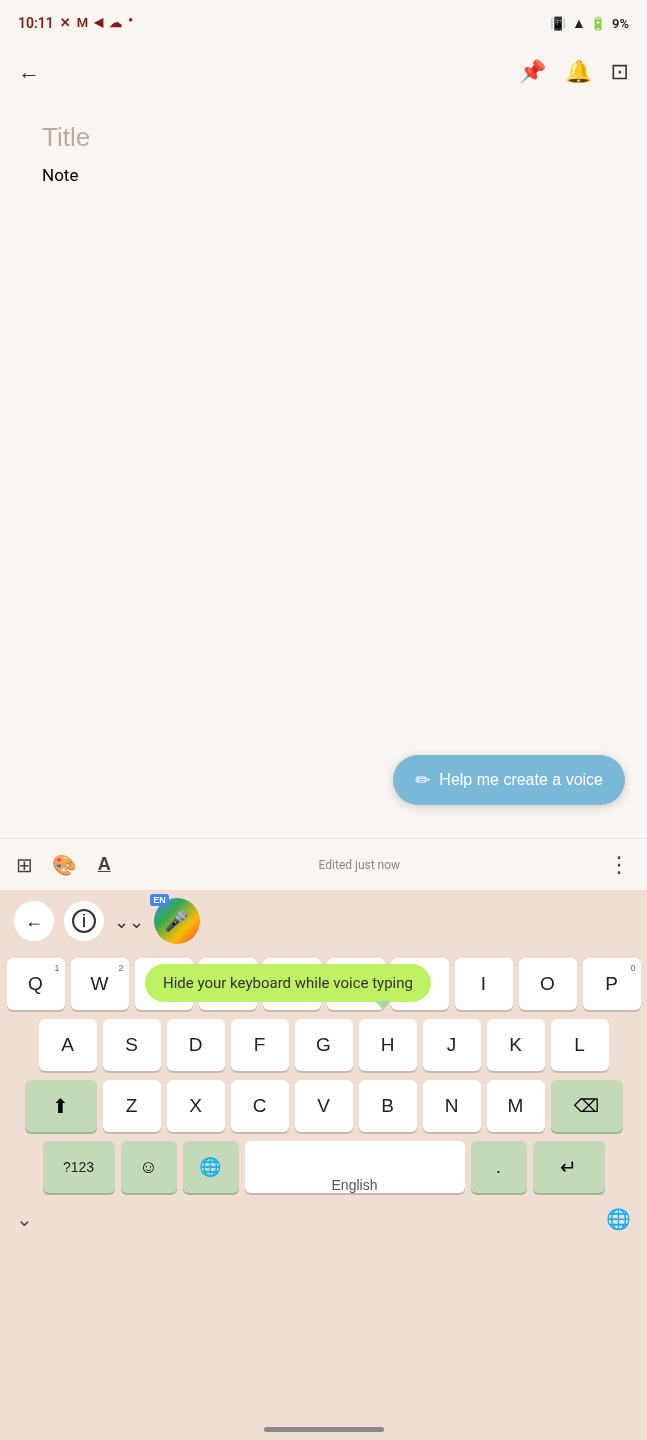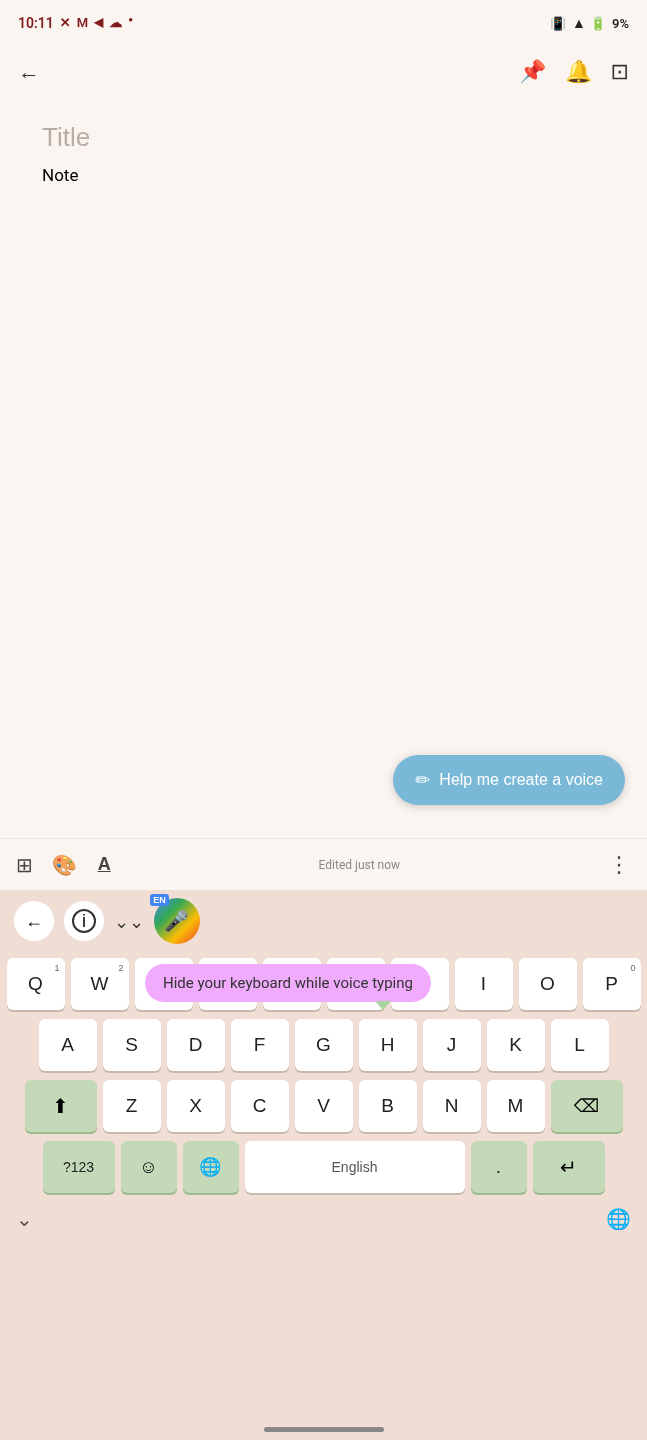--- a/index.html
+++ b/index.html
@@ -225,21 +225,21 @@
       font-weight: 700;
       padding: 1px 3px;
       border-radius: 3px;
     }
 
     
     .keyboard-tooltip {
       position: absolute;
       top: 12px;
       left: 145px;
-      background: #f0abfc;
+      background: #bef264;
       border-radius: 20px;
       padding: 10px 18px;
       font-size: 15px;
       color: #333;
       font-weight: 400;
       white-space: nowrap;
       z-index: 10;
     }
     .keyboard-tooltip::after {
       content: '';
@@ -300,20 +300,21 @@
     .key-delete {
       min-width: 64px;
       max-width: 72px;
     }
     .key-space {
       flex: 3;
       max-width: 220px;
       min-width: 180px;
       font-size: 14px;
       color: #555;
+      align-items: flex-end;
     }
     .key-numbers {
       min-width: 64px;
       max-width: 72px;
       font-size: 14px;
       text-align: right;
     }
     .key-emoji {
       min-width: 50px;
       max-width: 58px;

